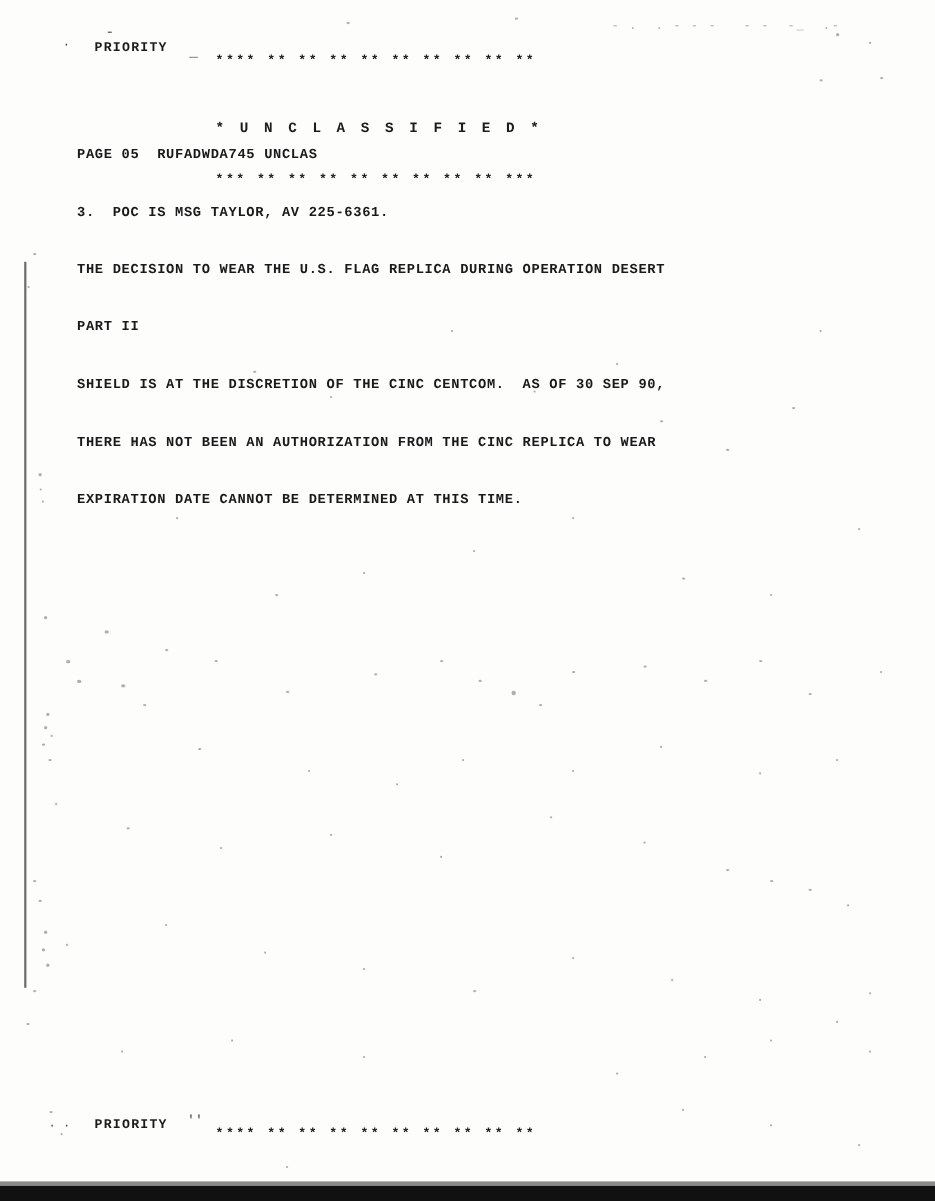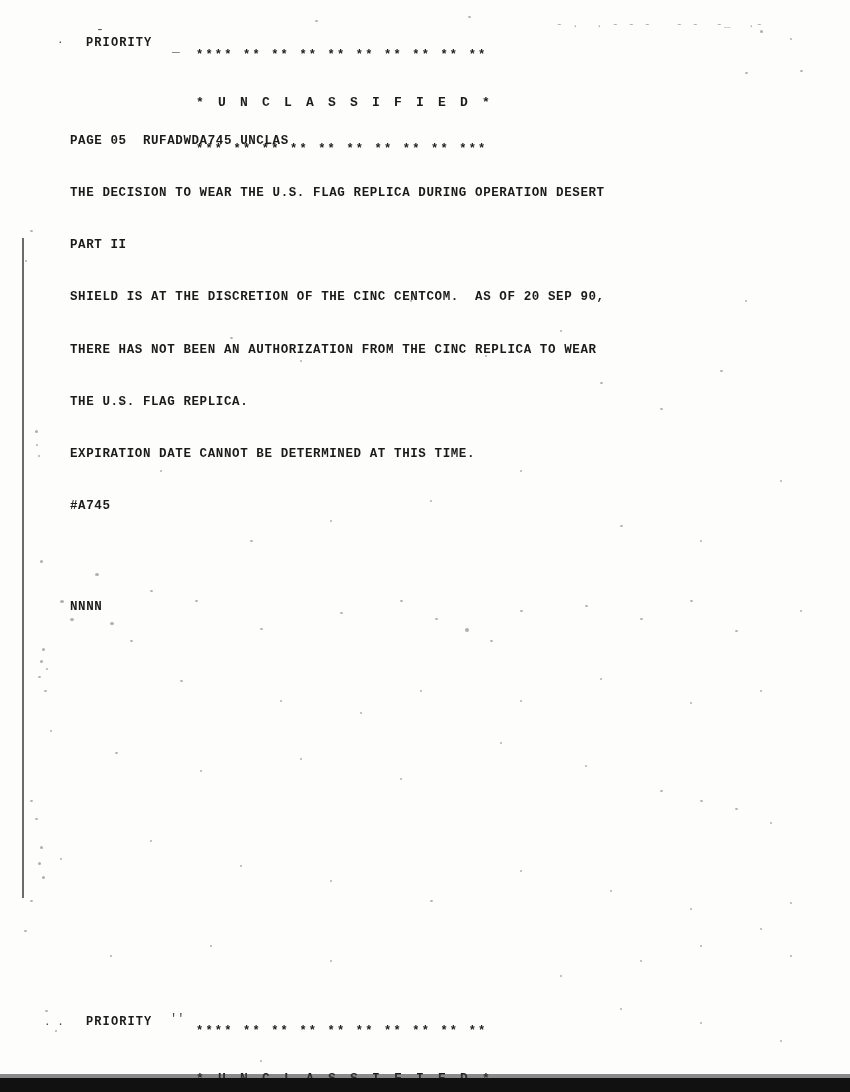--- a/index.html
+++ b/index.html
@@ -81,21 +81,21 @@
   }
   .banner .stars {
     display: block;
     letter-spacing: 2.2px;
     font-size: 12px;
   }
   .banner .classline {
     display: block;
     letter-spacing: 3.2px;
     font-size: 13px;
-    margin: 2px 0 2px 0;
+    margin: 16px 0 2px 0;
     text-align: center;
   }
 
   .priority {
     position: absolute;
     font-size: 12px;
     letter-spacing: 1.1px;
     color: #1c1c1c;
     font-weight: bold;
     padding-left: 18px;
@@ -153,29 +153,27 @@
 
   <div class="priority" id="priority-top">PRIORITY</div>
   <div class="priority-dot" style="left:57px; top:36px;">·</div>
   <div class="priority-dot" style="left:172px; top:40px; font-size:13px;">_</div>
   <div class="priority-dot" style="left:96px; top:22px; font-size:13px;">-</div>
 
   <div id="header-smudge">- .  . - - -   - -  -_  .-</div>
 
   <div id="message">
     <span class="line">PAGE 05  RUFADWDA745 UNCLAS</span>
+    <span class="line">3.  POC IS MSG TAYLOR, AV 225-6361.</span>
     <span class="line">THE DECISION TO WEAR THE U.S. FLAG REPLICA DURING OPERATION DESERT</span>
     <span class="line">PART II</span>
-    <span class="line">SHIELD IS AT THE DISCRETION OF THE CINC CENTCOM.  AS OF 20 SEP 90,</span>
+    <span class="line">SHIELD IS AT THE DISCRETION OF THE CINC CENTCOM.  AS OF 30 SEP 90,</span>
     <span class="line">THERE HAS NOT BEEN AN AUTHORIZATION FROM THE CINC REPLICA TO WEAR</span>
-    <span class="line">THE U.S. FLAG REPLICA.</span>
     <span class="line">EXPIRATION DATE CANNOT BE DETERMINED AT THIS TIME.</span>
-    <span class="line">#A745</span>
     <span class="gap"></span>
-    <span class="line">NNNN</span>
   </div>
 
   <div class="edge-line"></div>
 
   <div class="banner" id="banner-bottom">
     <span class="stars">**** ** ** ** ** ** ** ** ** **</span>
     <span class="classline">* U N C L A S S I F I E D *</span>
     
   </div>
 

